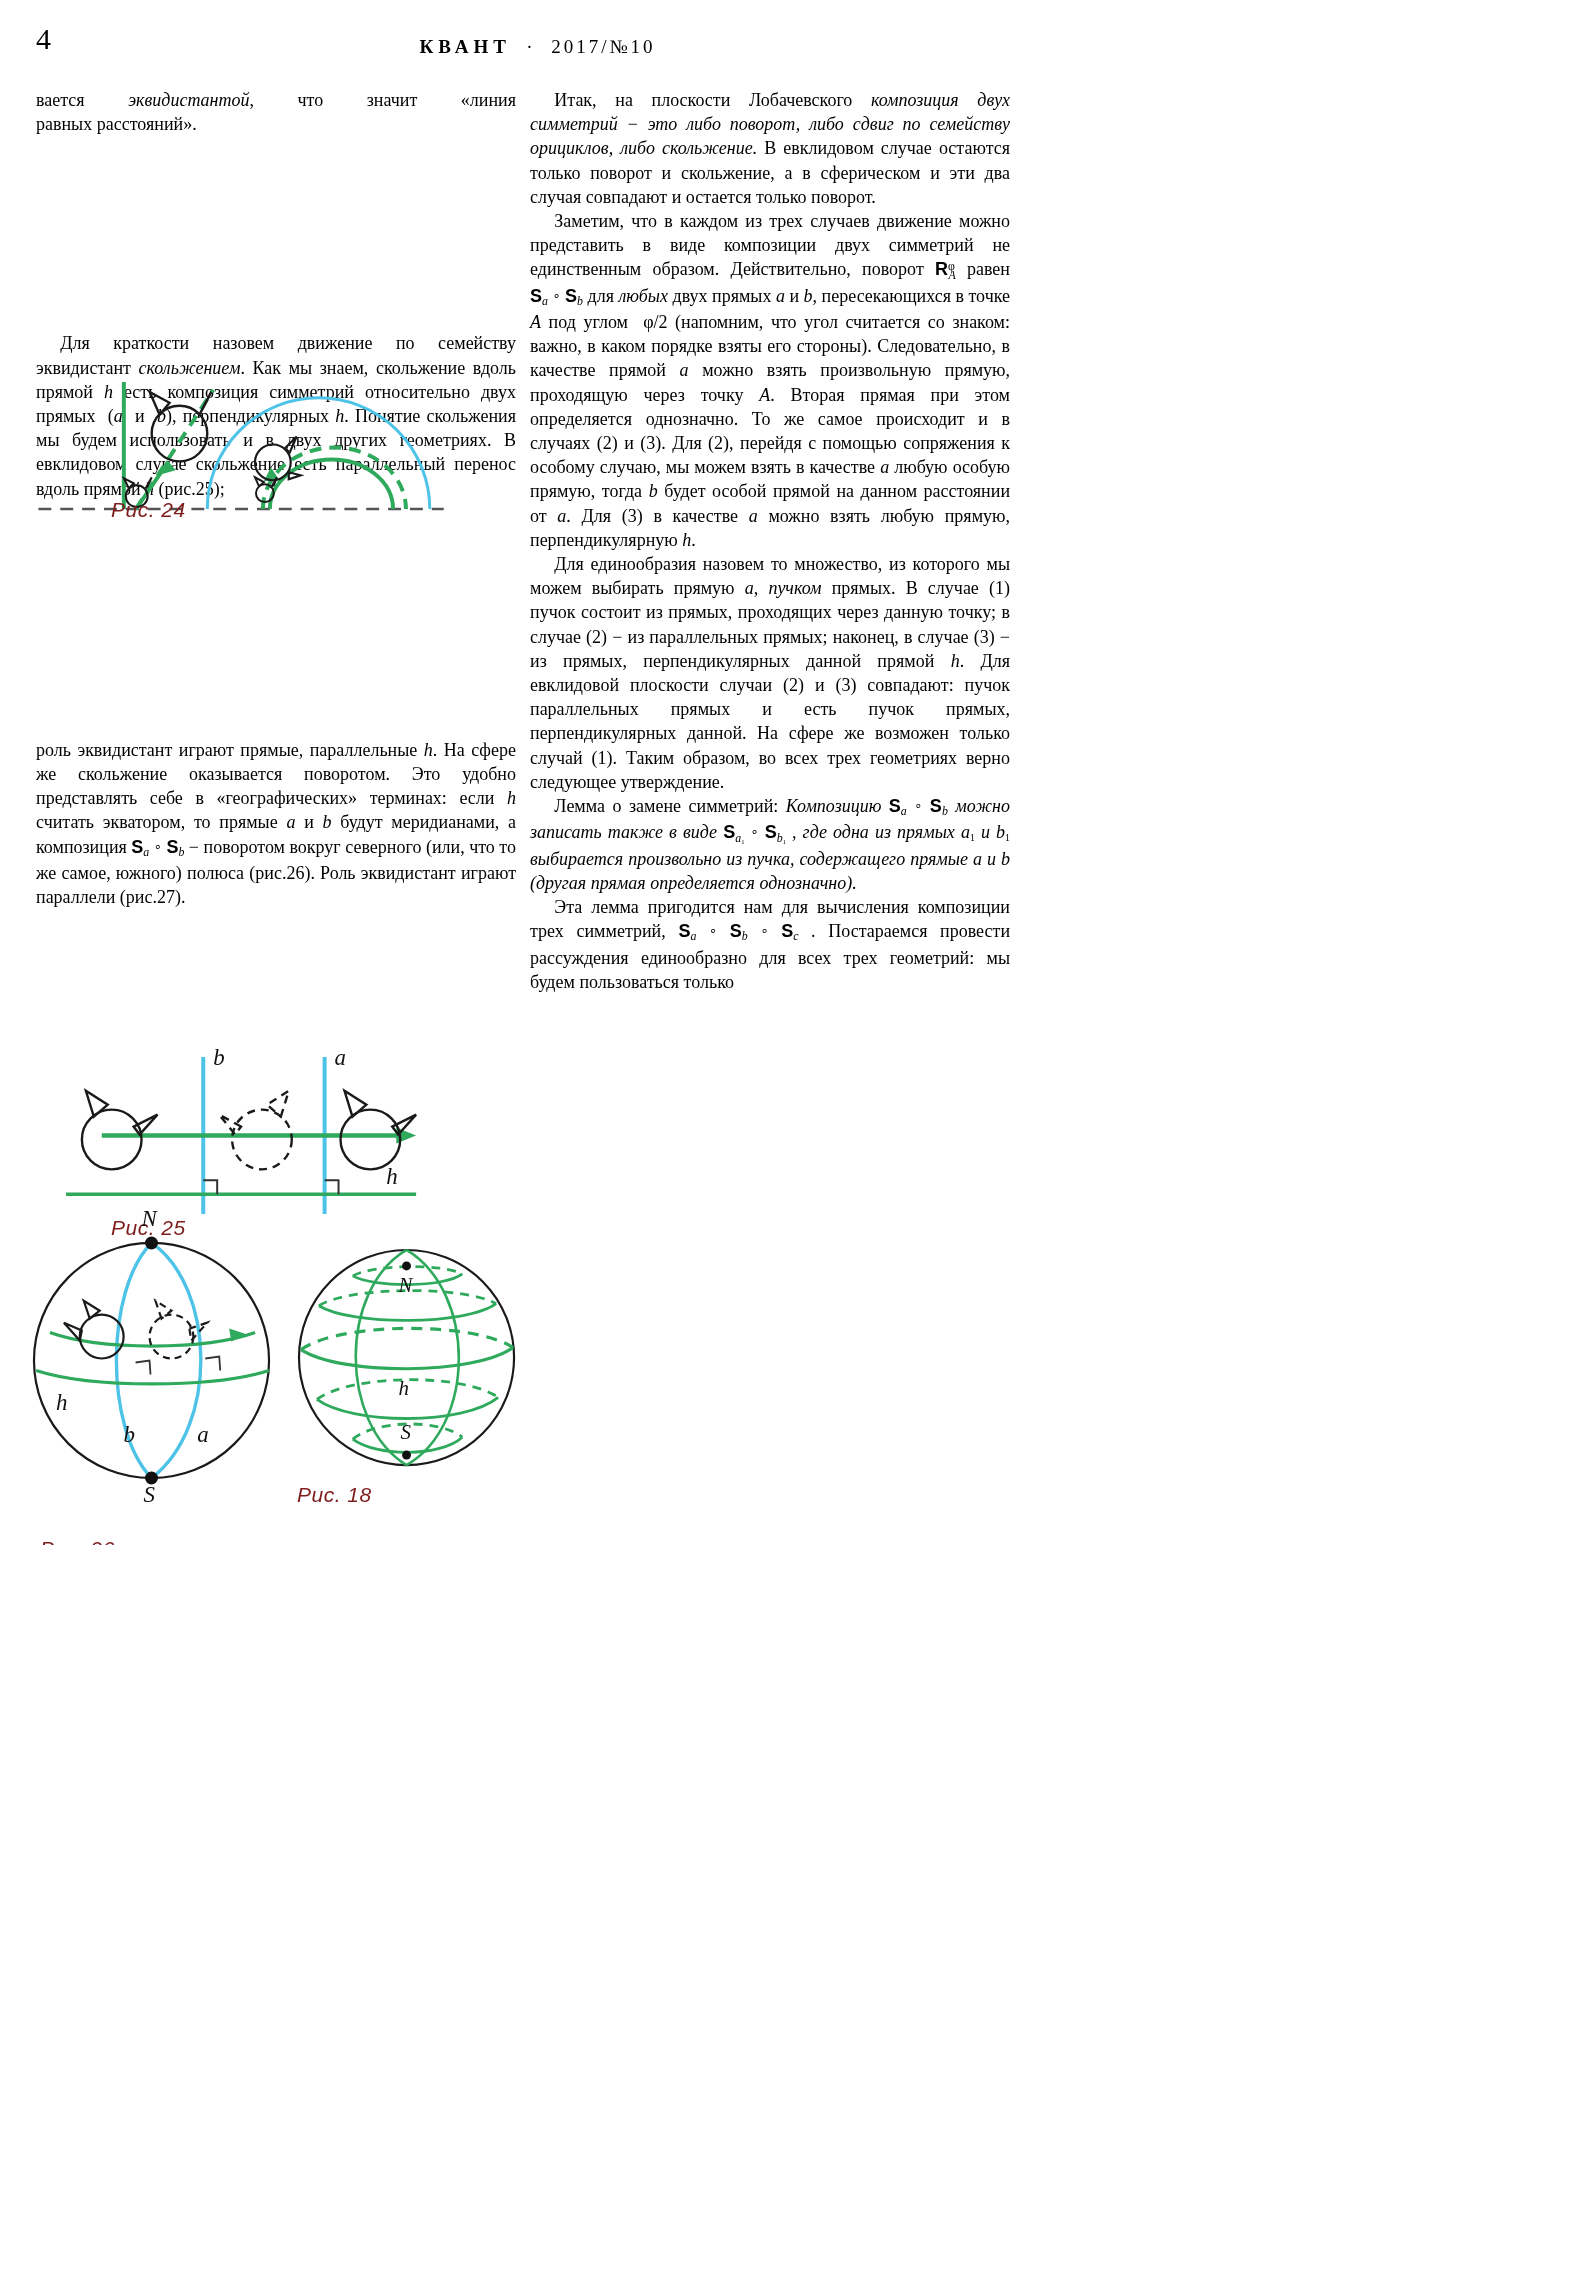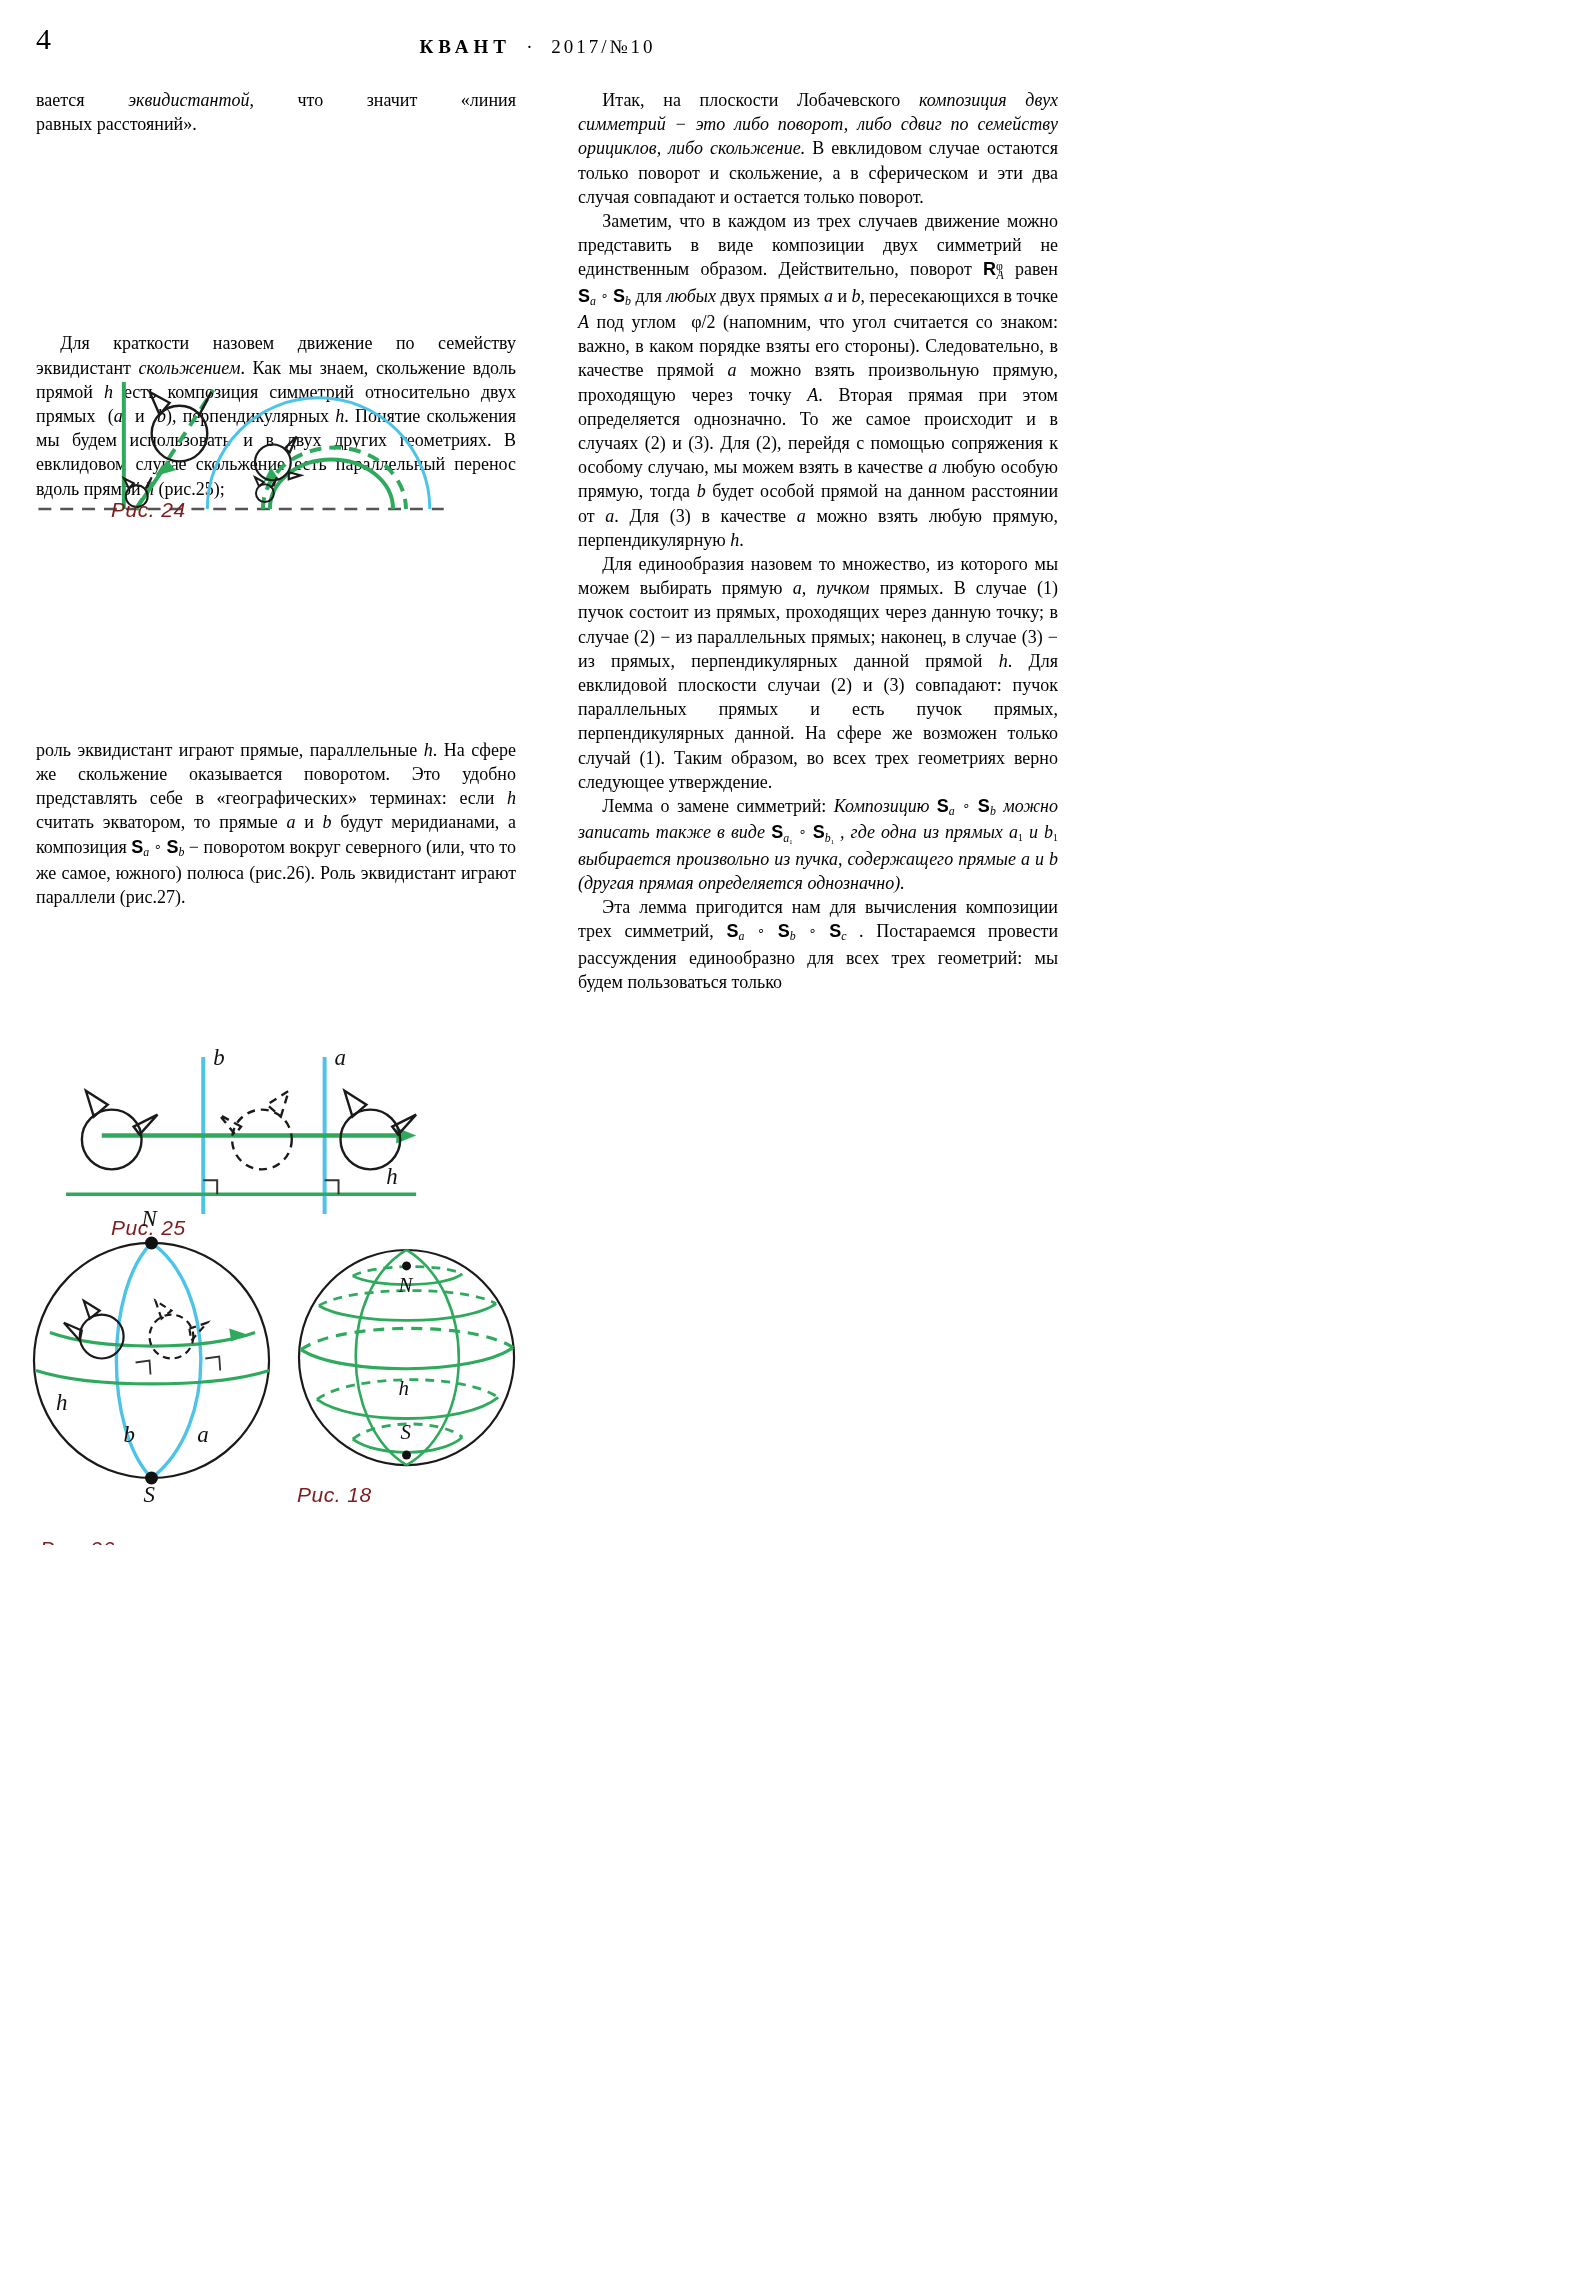--- a/index.html
+++ b/index.html
@@ -30,21 +30,21 @@
 
   
   .col {
     position:absolute; top:88px; width:480px;
     font-size:18px; line-height:1.345;
     text-align:justify;
     text-justify:inter-word;
     hyphens:manual;
   }
   .col-left  { left:36px; }
-  .col-right { left:578px; }
+  .col-right { left:530px; }
 
   .col p { margin:0; text-indent:1.35em; }
   .col p.noindent { text-indent:0; }
   i, .it { font-style:italic; }
   .bb { font-weight:normal; }
   .mi { font-style:italic; font-family:"Liberation Serif", serif; }
   .mb { font-weight:bold; font-family:"Liberation Sans", sans-serif; font-style:normal; }
   sub { font-size:0.66em; font-style:italic; vertical-align:-0.28em; }
   sup { font-size:0.66em; vertical-align:0.42em; }
   .subsub { font-size:0.55em; vertical-align:-0.3em; font-style:normal;}

